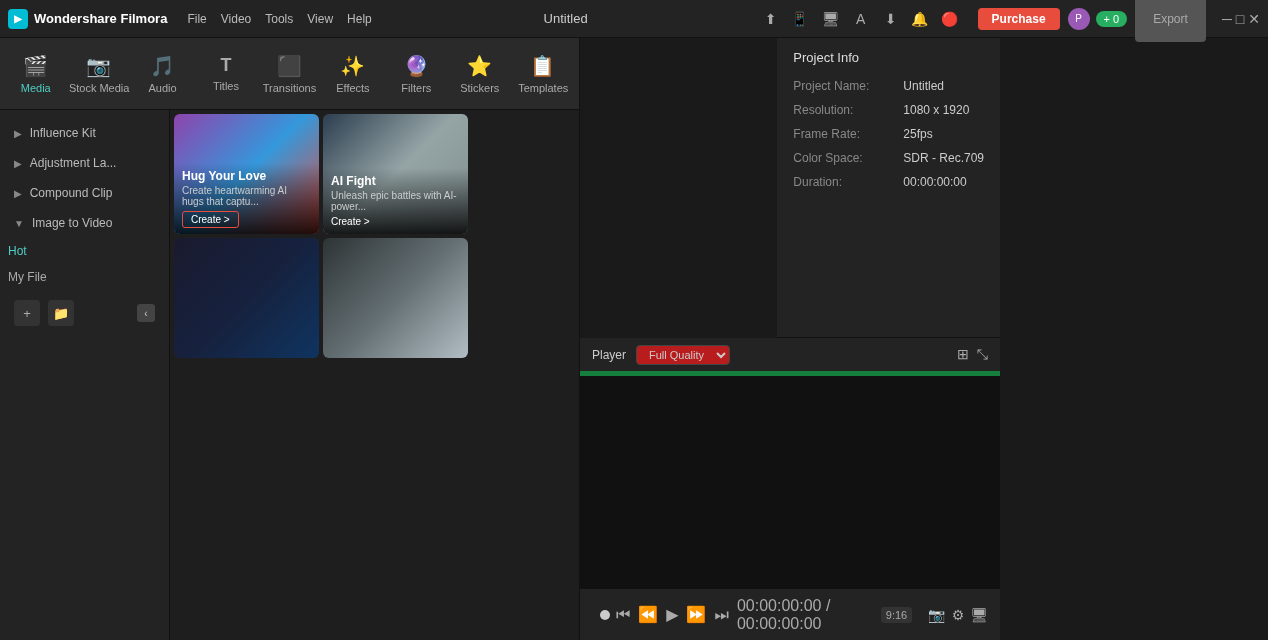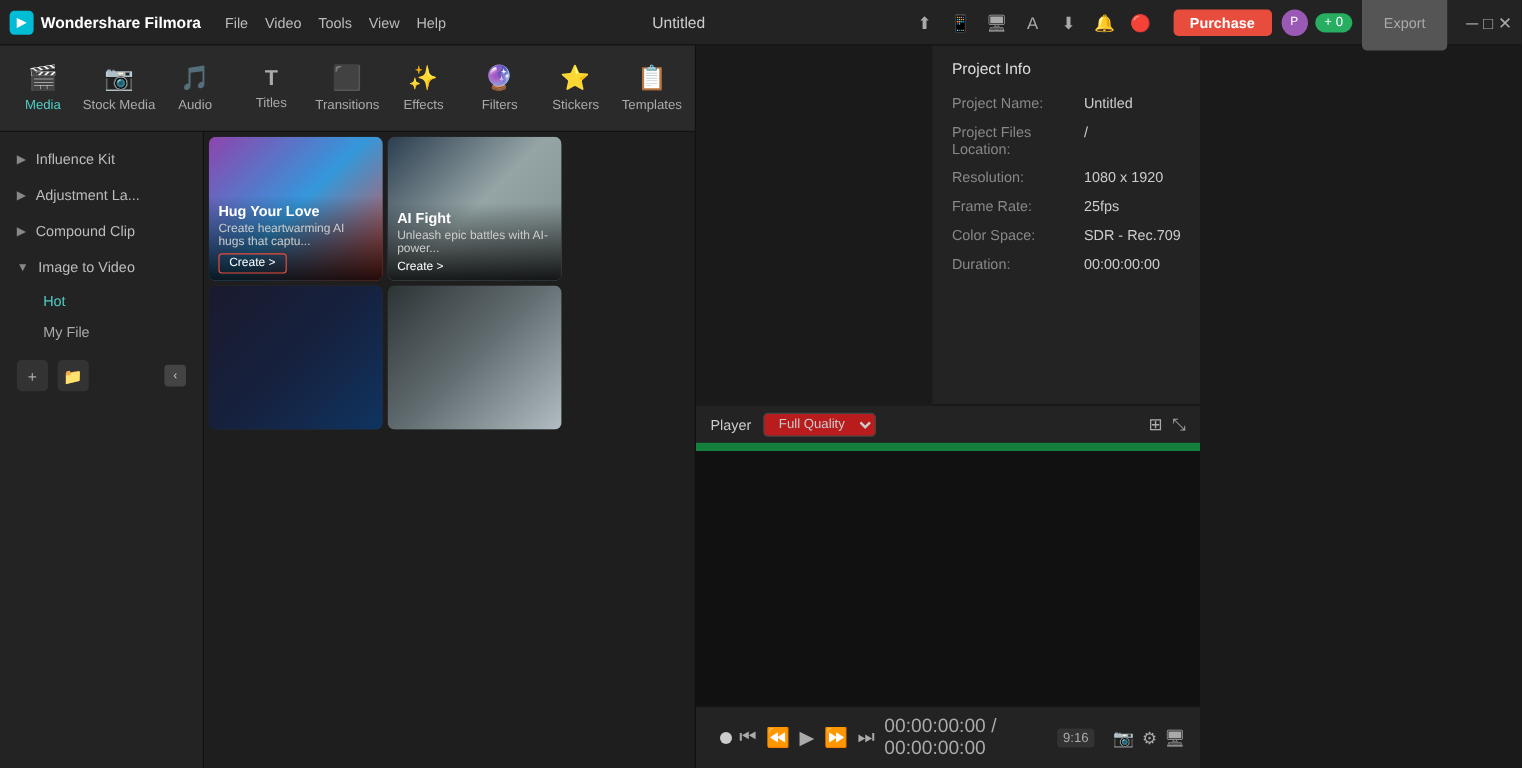--- a/index.html
+++ b/index.html
@@ -36,21 +36,21 @@
     .tab-item.active { color: #4ecdc4; }
     .tab-icon { font-size: 20px; }
 
     
     #left-content { display: flex; flex: 1; overflow: hidden; }
 
     
     #sidebar { width: 170px; background: #232323; border-right: 1px solid #111; padding: 8px 0; overflow-y: auto; }
     .sidebar-item { display: flex; align-items: center; padding: 8px 14px; cursor: pointer; color: #bbb; font-size: 12px; gap: 6px; }
     .sidebar-item .chevron { font-size: 10px; color: #888; margin-right: 2px; }
-    .sidebar-sub { padding: 6px 36px; cursor: pointer; font-size: 12px; color: #4ecdc4; }
+    .sidebar-sub { padding: 6px 8px; cursor: pointer; font-size: 12px; color: #4ecdc4; }
     .sidebar-sub.muted { color: #aaa; }
     .sf-btn { width: 26px; height: 26px; background: #333; border-radius: 4px; display: flex; align-items: center; justify-content: center; cursor: pointer; font-size: 13px; color: #aaa; }
     #collapse-btn { width: 18px; height: 18px; background: #444; border-radius: 3px; display: flex; align-items: center; justify-content: center; cursor: pointer; font-size: 10px; color: #ccc; margin-left: auto; align-self: center; }
 
     
     #media-grid { flex: 1; background: #1e1e1e; padding: 4px; display: flex; flex-wrap: wrap; gap: 4px; overflow-y: auto; align-content: flex-start; }
     .media-card { width: 145px; height: 120px; background: #2a2a2a; border-radius: 6px; overflow: hidden; position: relative; cursor: pointer; flex-shrink: 0; }
     .media-thumb { width: 100%; height: 100%; display: flex; align-items: center; justify-content: center; position: relative; }
     .thumb-img-hug { background: linear-gradient(135deg, #8e44ad 0%, #3498db 50%, #e74c3c 100%); width: 100%; height: 100%; }
     .thumb-img-fight { background: linear-gradient(135deg, #2c3e50 0%, #95a5a6 50%, #7f8c8d 100%); width: 100%; height: 100%; }
@@ -63,21 +63,21 @@
     .card-create-plain { display: inline-block; margin-top: 4px; color: #fff; font-size: 10px; cursor: pointer; }
 
     
     #right-panel { width: 420px; display: flex; flex-direction: column; align-items: flex-end; }
     #project-info-area { height: 300px; background: #232323; border-bottom: 1px solid #111; padding: 12px 16px; }
     #project-info-title { font-size: 13px; color: #ddd; margin-bottom: 14px; }
     .info-row { display: flex; margin-bottom: 10px; }
     .info-label { width: 110px; color: #888; font-size: 12px; }
     .info-value { color: #ccc; font-size: 12px; }
     #player-area { flex: 1; background: #1a1a1a; display: flex; flex-direction: column; }
-    #player-header { height: 38px; background: #232323; display: flex; align-items: center; padding: 0 12px; gap: 10px; border-bottom: 7px solid #15803d; }
+    #player-header { height: 38px; background: #232323; display: flex; align-items: center; padding: 0 12px; gap: 10px; border-bottom: 5px solid #15803d; }
     #player-label { color: #ccc; font-size: 12px; }
     #quality-select { background: #b91c1c; border: 1px solid #444; color: #ccc; border-radius: 4px; padding: 2px 8px; font-size: 11px; cursor: pointer; }
     #player-icons { margin-left: auto; display: flex; gap: 8px; }
     .pi-icon { color: #aaa; font-size: 14px; cursor: pointer; }
     #player-screen { flex: 1; background: #111; display: flex; align-items: center; justify-content: center; }
     #player-footer { height: 52px; background: #232323; border-top: 1px solid #111; display: flex; align-items: center; padding: 0 12px; gap: 8px; }
     #progress-bar-area { flex: 1; height: 4px; background: #444; border-radius: 2px; position: relative; margin: 0 8px; }
     #progress-thumb { width: 10px; height: 10px; background: #ccc; border-radius: 50%; position: absolute; left: 0; top: -3px; }
     .pf-btn { background: none; border: none; color: #aaa; font-size: 16px; cursor: pointer; }
     #time-display { color: #aaa; font-size: 16px; margin-left: auto; }
@@ -233,25 +233,20 @@
 
   <div id="right-panel">
 
     <div id="project-info-area">
       <div id="project-info-title">Project Info</div>
       <div class="info-row">
         <span class="info-label">Project Name:</span>
         <span class="info-value">Untitled</span>
       </div>
       <div class="info-row">
-        <span class="info-label" style="white-space:pre-line;">Project Files
-Location:</span>
-        <span class="info-value">/</span>
-      </div>
-      <div class="info-row">
         <span class="info-label">Resolution:</span>
         <span class="info-value">1080 x 1920</span>
       </div>
       <div class="info-row">
         <span class="info-label">Frame Rate:</span>
         <span class="info-value">25fps</span>
       </div>
       <div class="info-row">
         <span class="info-label">Color Space:</span>
         <span class="info-value">SDR - Rec.709</span>

